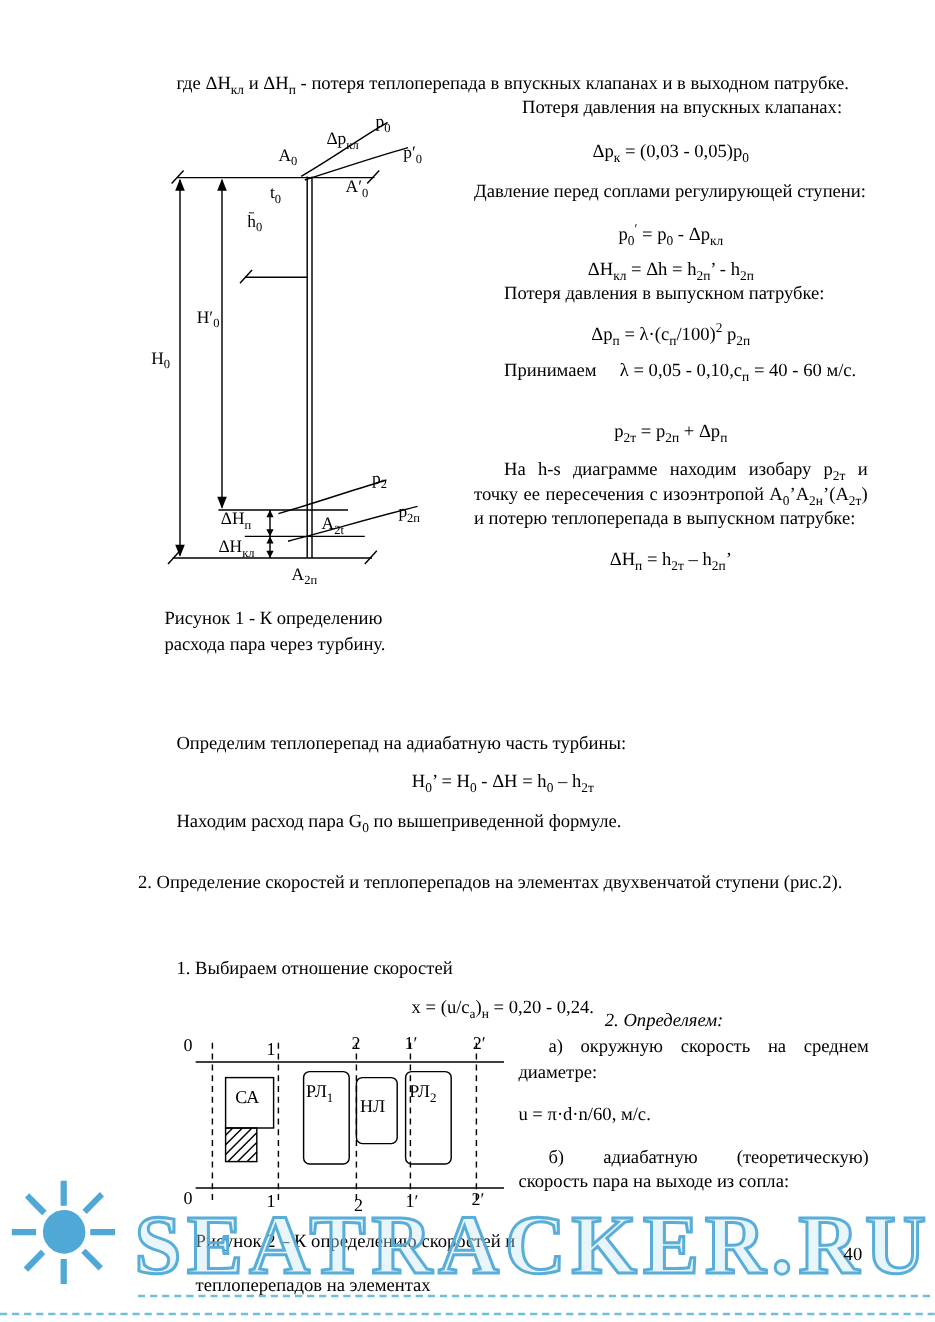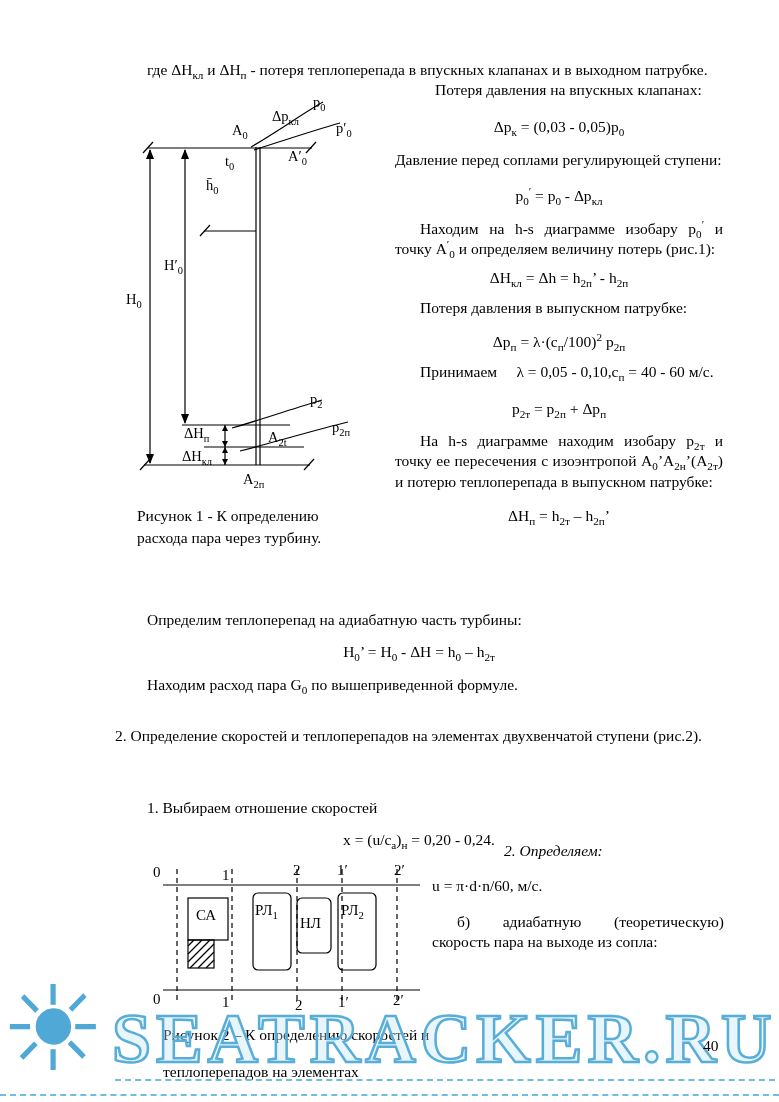--- a/index.html
+++ b/index.html
@@ -97,26 +97,25 @@
   <div class="fig-label" style="left:123px; top:382px;">А<sub>2п</sub></div>
 </div>
 
 <div class="abs txt bold" style="left:137px; top:505px; width:218px; line-height:1.45;">Рисунок 1 - К определению расхода пара через турбину.</div>
 
 <div class="abs rc txt" style="left:395px; top:80px; width:328px;">
   <p class="just" style="text-indent:40px;">Потеря давления на впускных клапанах:</p>
   <p class="formula" style="margin-top:17px;">Δр<sub>к</sub> = (0,03 - 0,05)р<sub>0</sub></p>
   <p class="just" style="margin-top:12px;">Давление перед соплами регулирующей ступени:</p>
   <p class="formula" style="margin-top:16px;">р<sub>0</sub><sup>′</sup> = р<sub>0</sub> - Δр<sub>кл</sub></p>
-  <p class="just ind25" style="margin-top:12px;">Находим на h-s диаграмме изобару р<sub>0</sub><sup>′</sup> и точку А<sup>′</sup><sub>0</sub> и определяем величину потерь (рис.1):</p>
   <p class="formula" style="margin-top:8px;">ΔН<sub>кл</sub> = Δh = h<sub>2п</sub>’ - h<sub>2п</sub></p>
-  <p class="just ind25" style="margin-top:10px;">Потеря давления в выпускном патрубке:</p>
+  <p class="just ind25" style="margin-top:0;">Потеря давления в выпускном патрубке:</p>
   <p class="formula" style="margin-top:13px;">Δр<sub>п</sub> = λ·(с<sub>п</sub>/100)<sup>2</sup> р<sub>2п</sub></p>
   <p class="just ind25" style="margin-top:10px;">Принимаем&nbsp;&nbsp;&nbsp;&nbsp;&nbsp;λ = 0,05 - 0,10,с<sub>п</sub> = 40 - 60 м/с.</p>
-  <p class="formula" style="margin-top:16px;">р<sub>2т</sub> = р<sub>2п</sub> + Δр<sub>п</sub></p>
+  <p class="formula" style="margin-top:30px;">р<sub>2т</sub> = р<sub>2п</sub> + Δр<sub>п</sub></p>
   <p class="just ind25" style="margin-top:12px;">На h-s диаграмме находим изобару р<sub>2т</sub> и точку ее пересечения с изоэнтропой А<sub>0</sub>’А<sub>2н</sub>’(А<sub>2т</sub>) и потерю теплоперепада в выпускном патрубке:</p>
   <p class="formula" style="margin-top:14px;">ΔН<sub>п</sub> = h<sub>2т</sub> – h<sub>2п</sub>’</p>
 </div>
 
 <p class="abs txt ind" style="left:115px; top:594px; width:608px;">Определим теплоперепад на адиабатную часть турбины:</p>
 <p class="abs txt formula" style="left:115px; top:626px; width:608px;">Н<sub>0</sub>’ = Н<sub>0</sub> - ΔН = h<sub>0</sub> – h<sub>2т</sub></p>
 <p class="abs txt ind" style="left:115px; top:659px; width:608px;">Находим расход пара G<sub>0</sub> по вышеприведенной формуле.</p>
 
 <p class="abs txt bold just" style="left:115px; top:710px; width:612px;">2. Определение скоростей и теплоперепадов на элементах двухвенчатой ступени (рис.2).</p>
 
@@ -158,20 +157,21 @@
   <div class="fig2-label" style="left:193px; top:139px;">1′</div>
   <div class="fig2-label" style="left:248px; top:137px;">2′</div>
   <div class="fig2-label" style="left:51px;  top:52px;">СА</div>
   <div class="fig2-label" style="left:110px; top:47px;">РЛ<sub>1</sub></div>
   <div class="fig2-label" style="left:155px; top:60px;">НЛ</div>
   <div class="fig2-label" style="left:196px; top:47px;">РЛ<sub>2</sub></div>
 </div>
 
 <div class="abs rc txt" style="left:432px; top:841px; width:292px;">
   <p class="it" style="margin-left:72px;">2. Определяем:</p>
+  <p class="just ind25" style="margin-top:2px;">а) окружную скорость на среднем диаметре:</p>
   <p style="margin-top:15px;">u = π·d·n/60, м/с.</p>
   <p class="just ind25" style="margin-top:15px;">б) адиабатную (теоретическую) скорость пара на выходе из сопла:</p>
 </div>
 
 <div class="abs cap" style="left:163px; top:1026px; width:330px; z-index:2;">Рисунок 2 – К определению скоростей и</div>
 <div class="abs cap" style="left:163px; top:1063px; width:330px; z-index:2;">теплоперепадов на элементах</div>
 
 <div class="abs txt" style="left:703px; top:1036px; z-index:6;">40</div>
 
 <div class="abs wm-sun" style="left:0px; top:972px; z-index:5; pointer-events:none;">☀</div>

